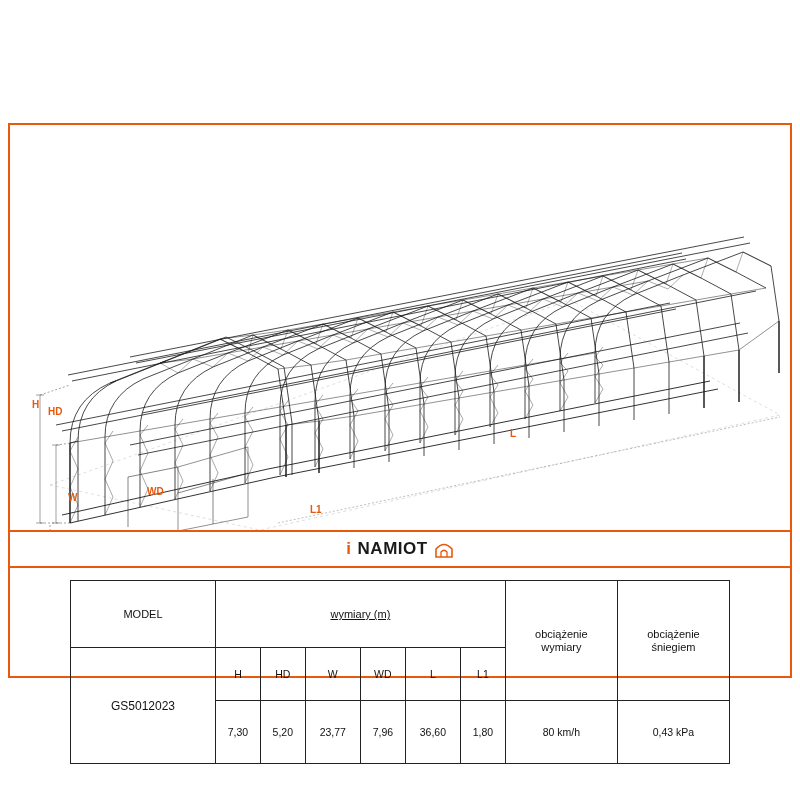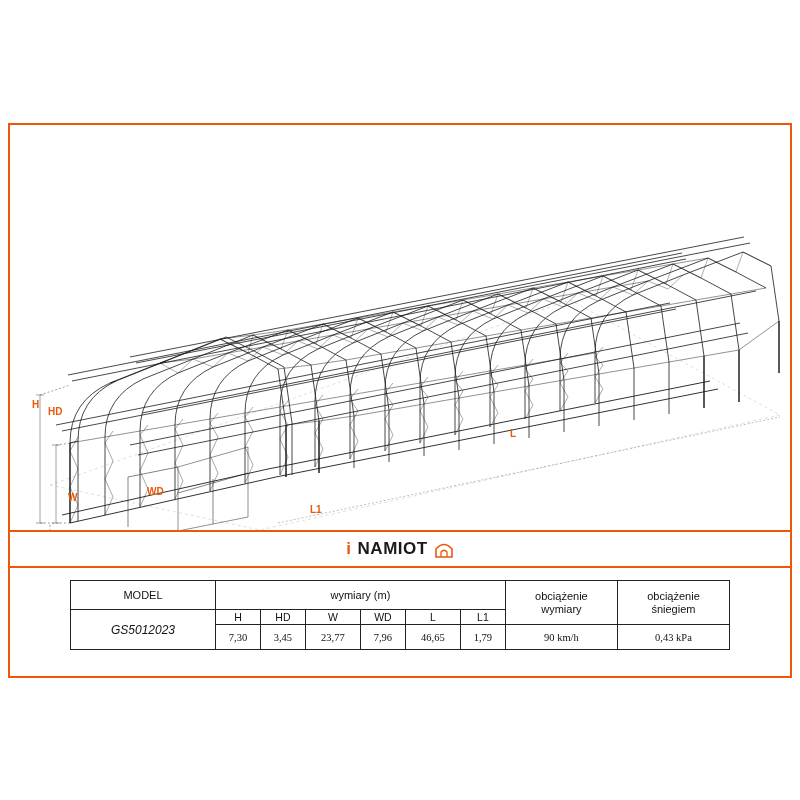--- a/index.html
+++ b/index.html
@@ -61,27 +61,27 @@
   }
   table.spec {
     border-collapse: collapse;
     width: 100%;
     font-size: 11px;
   }
   table.spec td, table.spec th {
     border: 1px solid #222;
     text-align: center;
     vertical-align: middle;
-    padding: 1px 2px;
+    padding: 20px 2px;
     font-weight: normal;
   }
   .hdr { font-weight: bold; font-size: 11px; }
   .model-cell { font-weight: bold; font-size: 12px; }
   .sub-hdr { font-weight: bold; font-size: 10.5px; }
-  .val { font-size: 10.5px; font-family: Liberation Serif, serif; }
+  .val { font-size: 10.5px; }
   .two-line { line-height: 1.15; }
   .dim-label {
     fill: #e8590c;
     font-size: 10px;
     font-family: "Liberation Sans", sans-serif;
     font-weight: bold;
   }
 </style>
 </head>
 <body>
@@ -241,46 +241,46 @@
         <path d="M7 17 L7 12 Q10 8.5 13 12 L13 17" fill="none" stroke="#e8590c" stroke-width="1.3"></path>
       </svg>
     </div>
   </div>
 
   <div class="table-area">
     <table class="spec">
       <tbody>
         <tr>
           <td class="hdr" rowspan="1" style="width:22%;height:26px;">MODEL</td>
-          <td class="hdr" colspan="6" style="width:44%;">wymiary (m)</td>
+          <td class="hdr" colspan="6" style="width:44%;text-decoration:underline;">wymiary (m)</td>
           <td class="hdr two-line" rowspan="2" style="width:17%;">
             <div>obciążenie</div>
             <div>wymiary</div>
           </td>
           <td class="hdr two-line" rowspan="2" style="width:17%;">
             <div>obciążenie</div>
             <div>śniegiem</div>
           </td>
         </tr>
         <tr>
-          <td class="model-cell" rowspan="2" style="height:24px;font-style:italic;">GS5012023</td>
+          <td class="model-cell" rowspan="2" style="height:24px;">GS5012023</td>
           <td class="sub-hdr">H</td>
           <td class="sub-hdr">HD</td>
           <td class="sub-hdr">W</td>
           <td class="sub-hdr">WD</td>
           <td class="sub-hdr">L</td>
           <td class="sub-hdr">L1</td>
         </tr>
         <tr>
           <td class="val" style="height:22px;">7,30</td>
-          <td class="val">3,45</td>
+          <td class="val">5,20</td>
           <td class="val">23,77</td>
           <td class="val">7,96</td>
-          <td class="val">46,65</td>
-          <td class="val">1,79</td>
-          <td class="val">90 km/h</td>
+          <td class="val">36,60</td>
+          <td class="val">1,80</td>
+          <td class="val">80 km/h</td>
           <td class="val">0,43 kPa</td>
         </tr>
       </tbody>
     </table>
   </div>
 
 </div>
 
 </body></html>

